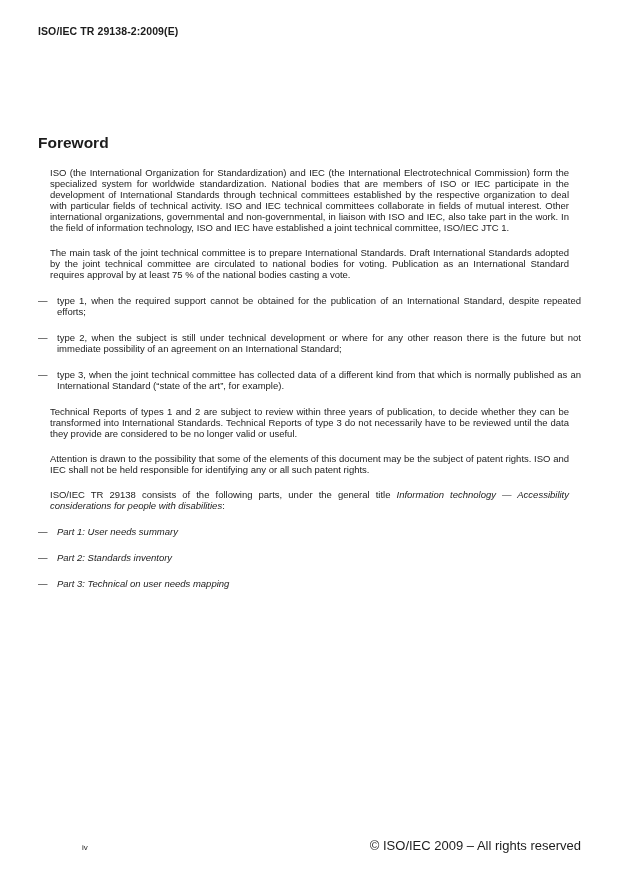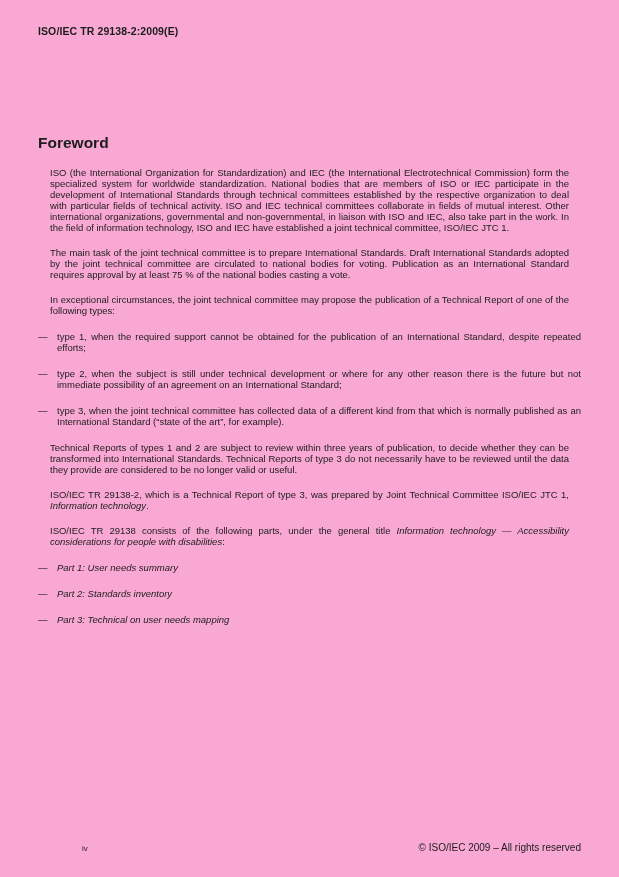--- a/index.html
+++ b/index.html
@@ -1,21 +1,21 @@
 <!DOCTYPE html>
 <html><head>
 <meta charset="utf-8">
 <style>
   html, body { margin: 0; padding: 0; background: #888; }
   .page {
     position: relative;
     width: 619px;
     height: 877px;
     margin: 0 auto;
-    background: #f9a8d4;
+    background: #ffffff;
     box-sizing: border-box;
     padding: 26px 38px 0 38px;
     font-family: "Liberation Sans", "DejaVu Sans", sans-serif;
     color: #1c1c1c;
     overflow: hidden;
   }
   .doc-header {
     font-size: 10.5px;
     font-weight: bold;
     line-height: 11px;
@@ -52,48 +52,47 @@
     position: absolute;
     left: 38px;
     right: 38px;
     bottom: 24px;
     display: flex;
     justify-content: space-between;
     align-items: baseline;
     margin-left: 44px;
   }
   .page-number { font-size: 8px; }
-  .copyright { font-size: 10px; padding-left: 21px; }
+  .copyright { font-size: 13px; padding-left: 21px; }
 </style>
 </head>
 <body>
 
 <div class="page">
   <div class="doc-header">ISO/IEC TR 29138-2:2009(E)</div>
 
   <h1 class="doc-title">Foreword</h1>
 
   <div class="doc-body">
       <p class="para"><span>ISO (the International Organization for Standardization) and IEC (the International Electrotechnical Commission) form the specialized system for worldwide standardization. National bodies that are members of ISO or IEC participate in the development of International Standards through technical committees established by the respective organization to deal with particular fields of technical activity. ISO and IEC technical committees collaborate in fields of mutual interest. Other international organizations, governmental and non-governmental, in liaison with ISO and IEC, also take part in the work. In the field of information technology, ISO and IEC have established a joint technical committee, ISO/IEC JTC 1.</span></p>
       <p class="para"><span>The main task of the joint technical committee is to prepare International Standards. Draft International Standards adopted by the joint technical committee are circulated to national bodies for voting. Publication as an International Standard requires approval by at least 75 % of the national bodies casting a vote.</span></p>
-      <p class="para"><span>In exceptional circumstances, the joint technical committee may propose the publication of a Technical Report of one of the following types:</span></p>
       <div class="dash-item">
         <span class="dash">—</span>
         <span class="li-body"><span>type 1, when the required support cannot be obtained for the publication of an International Standard, despite repeated efforts;</span></span>
       </div>
       <div class="dash-item">
         <span class="dash">—</span>
         <span class="li-body"><span>type 2, when the subject is still under technical development or where for any other reason there is the future but not immediate possibility of an agreement on an International Standard;</span></span>
       </div>
       <div class="dash-item">
         <span class="dash">—</span>
         <span class="li-body"><span>type 3, when the joint technical committee has collected data of a different kind from that which is normally published as an International Standard (“state of the art”, for example).</span></span>
       </div>
       <p class="para"><span>Technical Reports of types 1 and 2 are subject to review within three years of publication, to decide whether they can be transformed into International Standards. Technical Reports of type 3 do not necessarily have to be reviewed until the data they provide are considered to be no longer valid or useful.</span></p>
-      <p class="para"><span>ISO/IEC TR 29138-2, which is a Technical Report of type 3, was prepared by Joint Technical Committee ISO/IEC JTC 1, </span><span class="it">Information technology</span><span>.</span></p>
+      <p class="para"><span>Attention is drawn to the possibility that some of the elements of this document may be the subject of patent rights. ISO and IEC shall not be held responsible for identifying any or all such patent rights.</span></p>
       <p class="para"><span>ISO/IEC TR 29138 consists of the following parts, under the general title </span><span class="it">Information technology — Accessibility considerations for people with disabilities</span><span>:</span></p>
       <div class="dash-item">
         <span class="dash">—</span>
         <span class="li-body"><span class="it">Part 1: User needs summary</span></span>
       </div>
       <div class="dash-item">
         <span class="dash">—</span>
         <span class="li-body"><span class="it">Part 2: Standards inventory</span></span>
       </div>
       <div class="dash-item">

